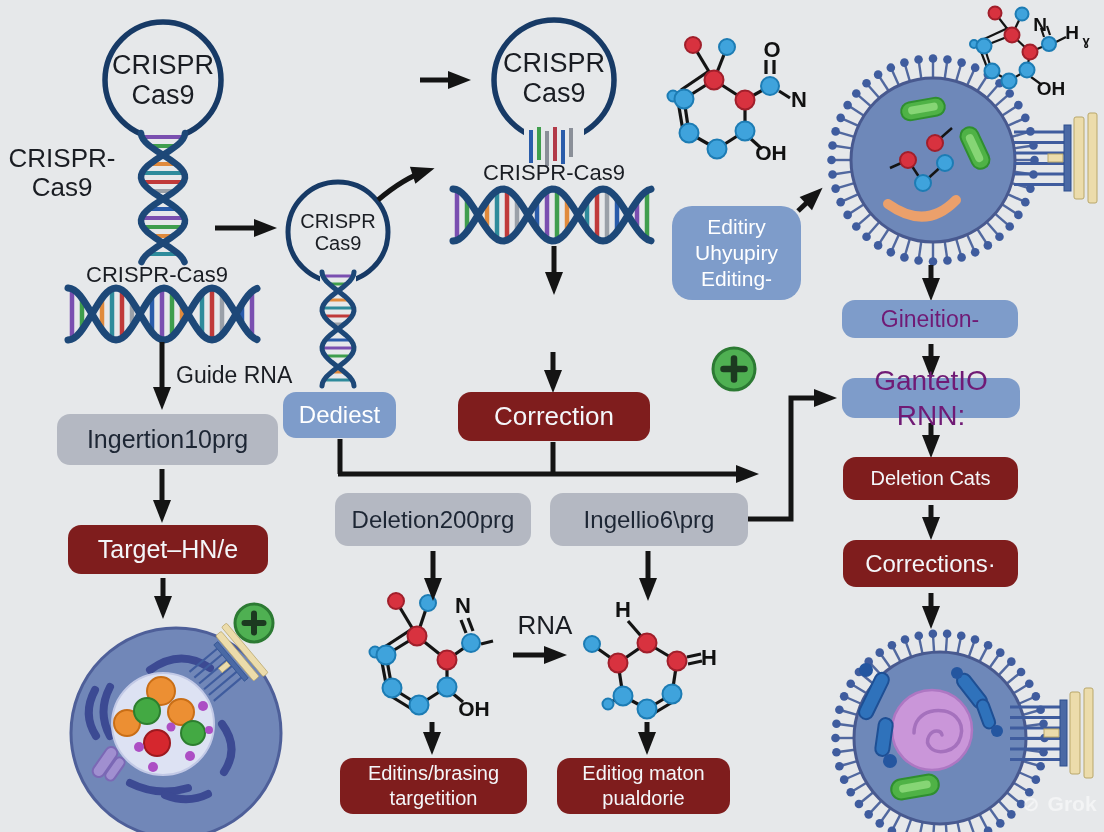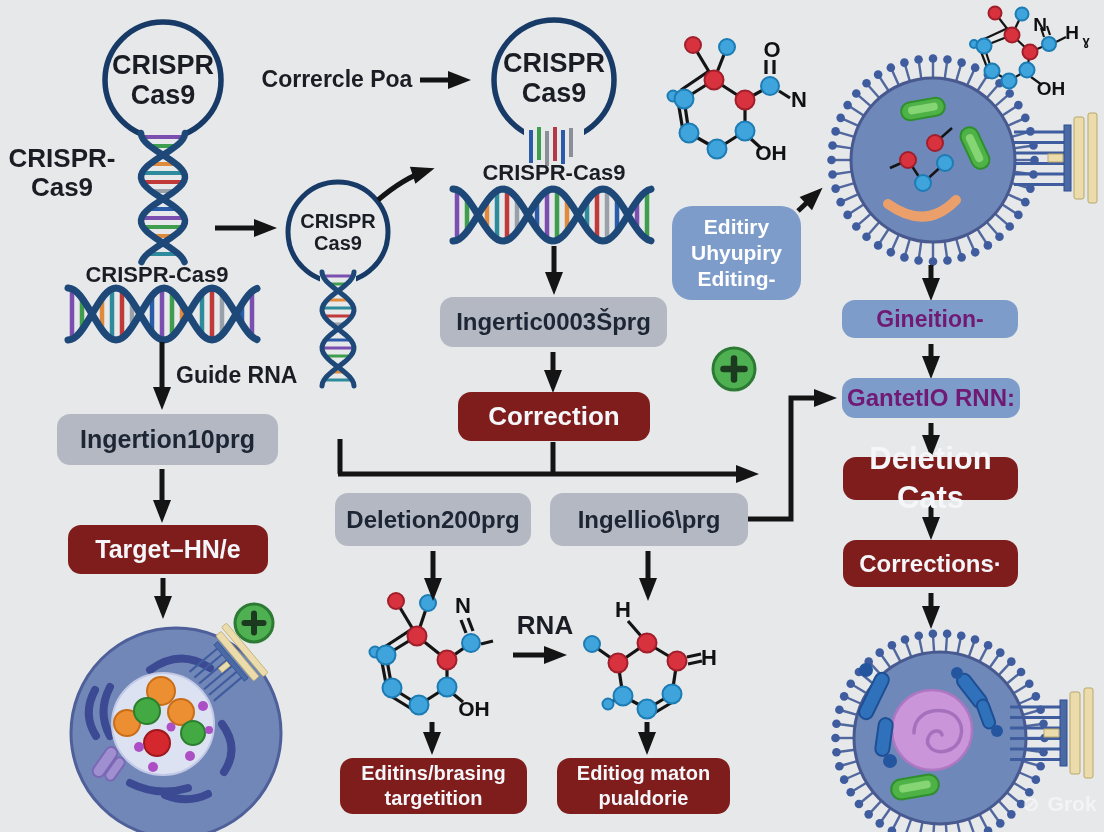--- a/index.html
+++ b/index.html
@@ -1,22 +1,22 @@
 <!DOCTYPE html>
 <html><head>
 <meta charset="utf-8">
 <style>
 *{margin:0;padding:0;box-sizing:border-box}
 body{background:#666;font-family:"Liberation Sans","DejaVu Sans",sans-serif}
 #canvas{position:relative;width:1104px;height:832px;background:#e6e8ea;overflow:hidden}
 #gfx{position:absolute;left:0;top:0}
 .lbl{position:absolute;display:flex;align-items:center;justify-content:center;text-align:center;
-     font-weight:700;color:#1a1d23;white-space:pre-line;line-height:1.12}
+     font-weight:400;color:#1a1d23;white-space:pre-line;line-height:1.12}
 .box{position:absolute;display:flex;align-items:center;justify-content:center;text-align:center;
-     font-weight:700;border-radius:13px;white-space:pre-line;line-height:1.25}
+     font-weight:400;border-radius:13px;white-space:pre-line;line-height:1.25}
 .gray{background:#b4b8c2;color:#1d2634}
 .navy{background:#7f1d1d;color:#f4f6f9}
 .blue{background:#7e9cca;color:#ffffff}
 .blue.darktext{color:#701a75}
 .wm{position:absolute;left:1022px;top:792px;display:flex;gap:8px;align-items:center;
     color:rgba(255,255,255,0.5);font-weight:700;font-size:21px}
 svg text{font-family:"Liberation Sans","DejaVu Sans",sans-serif;font-weight:700;fill:#111}
 </style>
 </head>
 <body>
@@ -582,42 +582,41 @@
     <line x1="931" y1="423" x2="931" y2="449" marker-end="url(#ah)"></line>
     <line x1="931" y1="505" x2="931" y2="531" marker-end="url(#ah)"></line>
     <line x1="931" y1="593" x2="931" y2="620" marker-end="url(#ah)"></line>
   </g>
 </svg>
 
 <div class="lbl" style="left:2px;top:140px;width:120px;height:66px;font-size:26px">CRISPR-
 Cas9</div>
 <div class="lbl" style="left:101px;top:48px;width:124px;height:64px;font-size:27px">CRISPR
 Cas9</div>
-<div class="lbl" style="left:258px;top:64px;width:158px;height:32px;font-size:23px">Corrercle Poa</div>
 <div class="lbl" style="left:288px;top:206px;width:100px;height:52px;font-size:20px">CRISPR
 Cas9</div>
 <div class="lbl" style="left:492px;top:46px;width:124px;height:64px;font-size:27px">CRISPR
 Cas9</div>
 <div class="lbl" style="left:474px;top:161px;width:160px;height:24px;font-size:22px">CRISPR-Cas9</div>
 <div class="lbl" style="left:77px;top:263px;width:160px;height:24px;font-size:22px">CRISPR-Cas9</div>
 <div class="lbl" style="left:176px;top:363px;width:130px;height:26px;font-size:23px;justify-content:flex-start">Guide RNA</div>
 <div class="lbl" style="left:505px;top:612px;width:80px;height:28px;font-size:26px">RNA</div>
 
 <div class="box gray" style="left:57px;top:414px;width:221px;height:51px;font-size:25px">Ingertion10prg</div>
 <div class="box navy" style="left:68px;top:525px;width:200px;height:49px;font-size:25px">Target–HN/e</div>
-<div class="box gray" style="left:440px;top:297px;width:227px;height:50px;font-size:24px">Ingertic0003Šprg</div>
+<div class="box blue" style="left:283px;top:392px;width:113px;height:46px;font-size:24px">Dediest</div>
 <div class="box navy" style="left:458px;top:392px;width:192px;height:49px;font-size:26px">Correction</div>
 <div class="box gray" style="left:335px;top:493px;width:196px;height:53px;font-size:24px">Deletion200prg</div>
 <div class="box gray" style="left:550px;top:493px;width:198px;height:53px;font-size:24px">Ingellio6\prg</div>
 <div class="box blue" style="left:672px;top:206px;width:129px;height:94px;font-size:21px;border-radius:20px">Editiry
 Uhyupiry
 Editing-</div>
 <div class="box blue darktext" style="left:842px;top:300px;width:176px;height:38px;font-size:23px">Gineition-</div>
-<div class="box blue darktext" style="left:842px;top:378px;width:178px;height:40px;font-size:24px">GantetIO RNN:</div>
-<div class="box navy" style="left:843px;top:457px;width:175px;height:43px;font-size:31px">Deletion Cats</div>
+<div class="box blue darktext" style="left:842px;top:378px;width:178px;height:40px;font-size:28px">GantetIO RNN:</div>
+<div class="box navy" style="left:843px;top:457px;width:175px;height:43px;font-size:20px">Deletion Cats</div>
 <div class="box navy" style="left:843px;top:540px;width:175px;height:47px;font-size:24px">Corrections·</div>
 <div class="box navy" style="left:340px;top:758px;width:187px;height:56px;font-size:20px">Editins/brasing
 targetition</div>
 <div class="box navy" style="left:557px;top:758px;width:173px;height:56px;font-size:20px">Editiog maton
 pualdorie</div>
 
 <div class="wm">
   <span>⊘</span>
   <span>Grok</span>
 </div>

